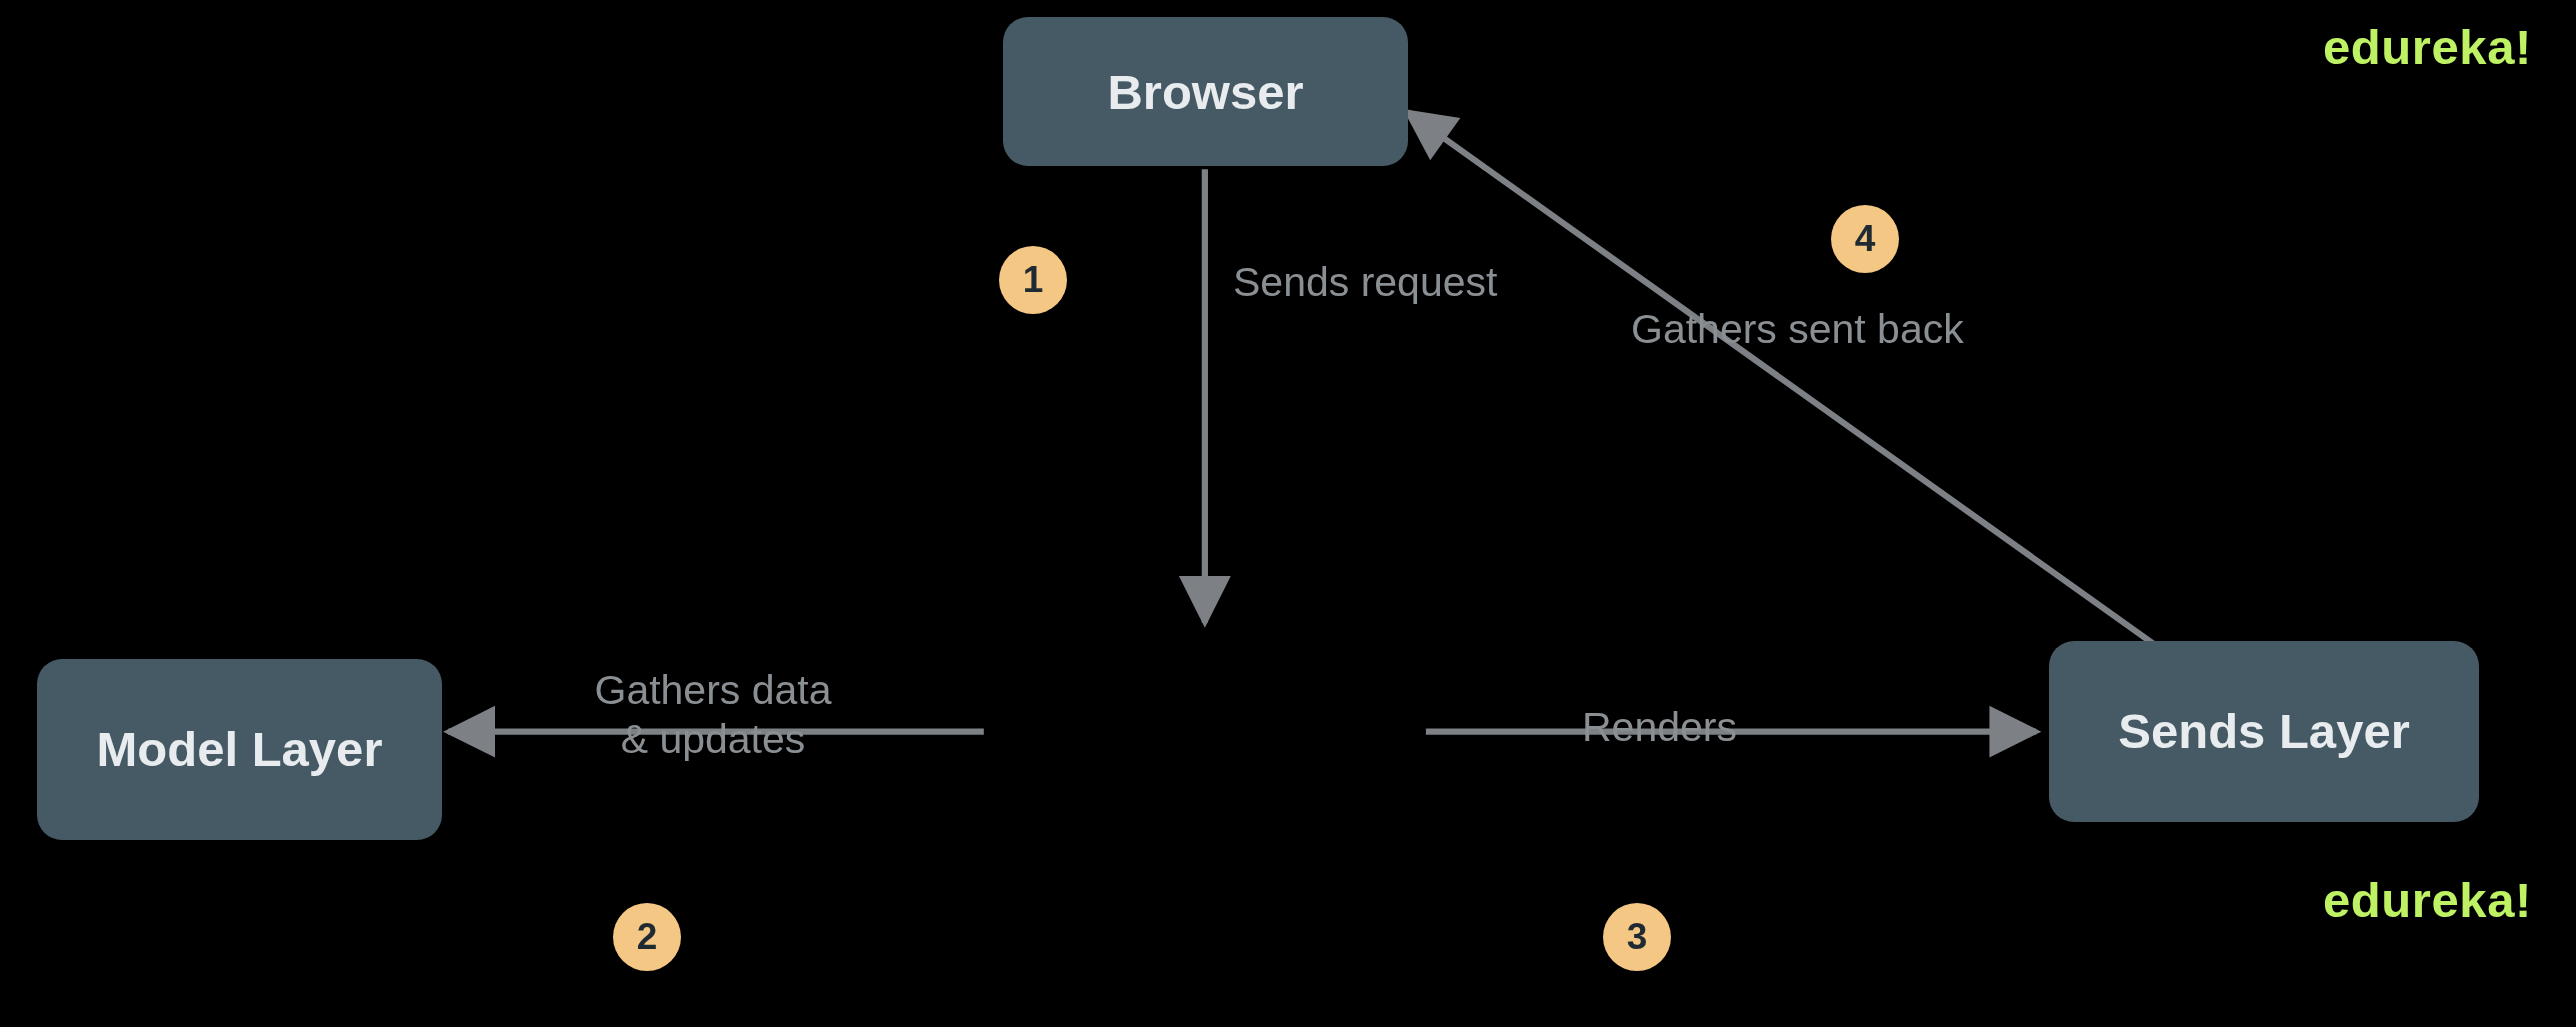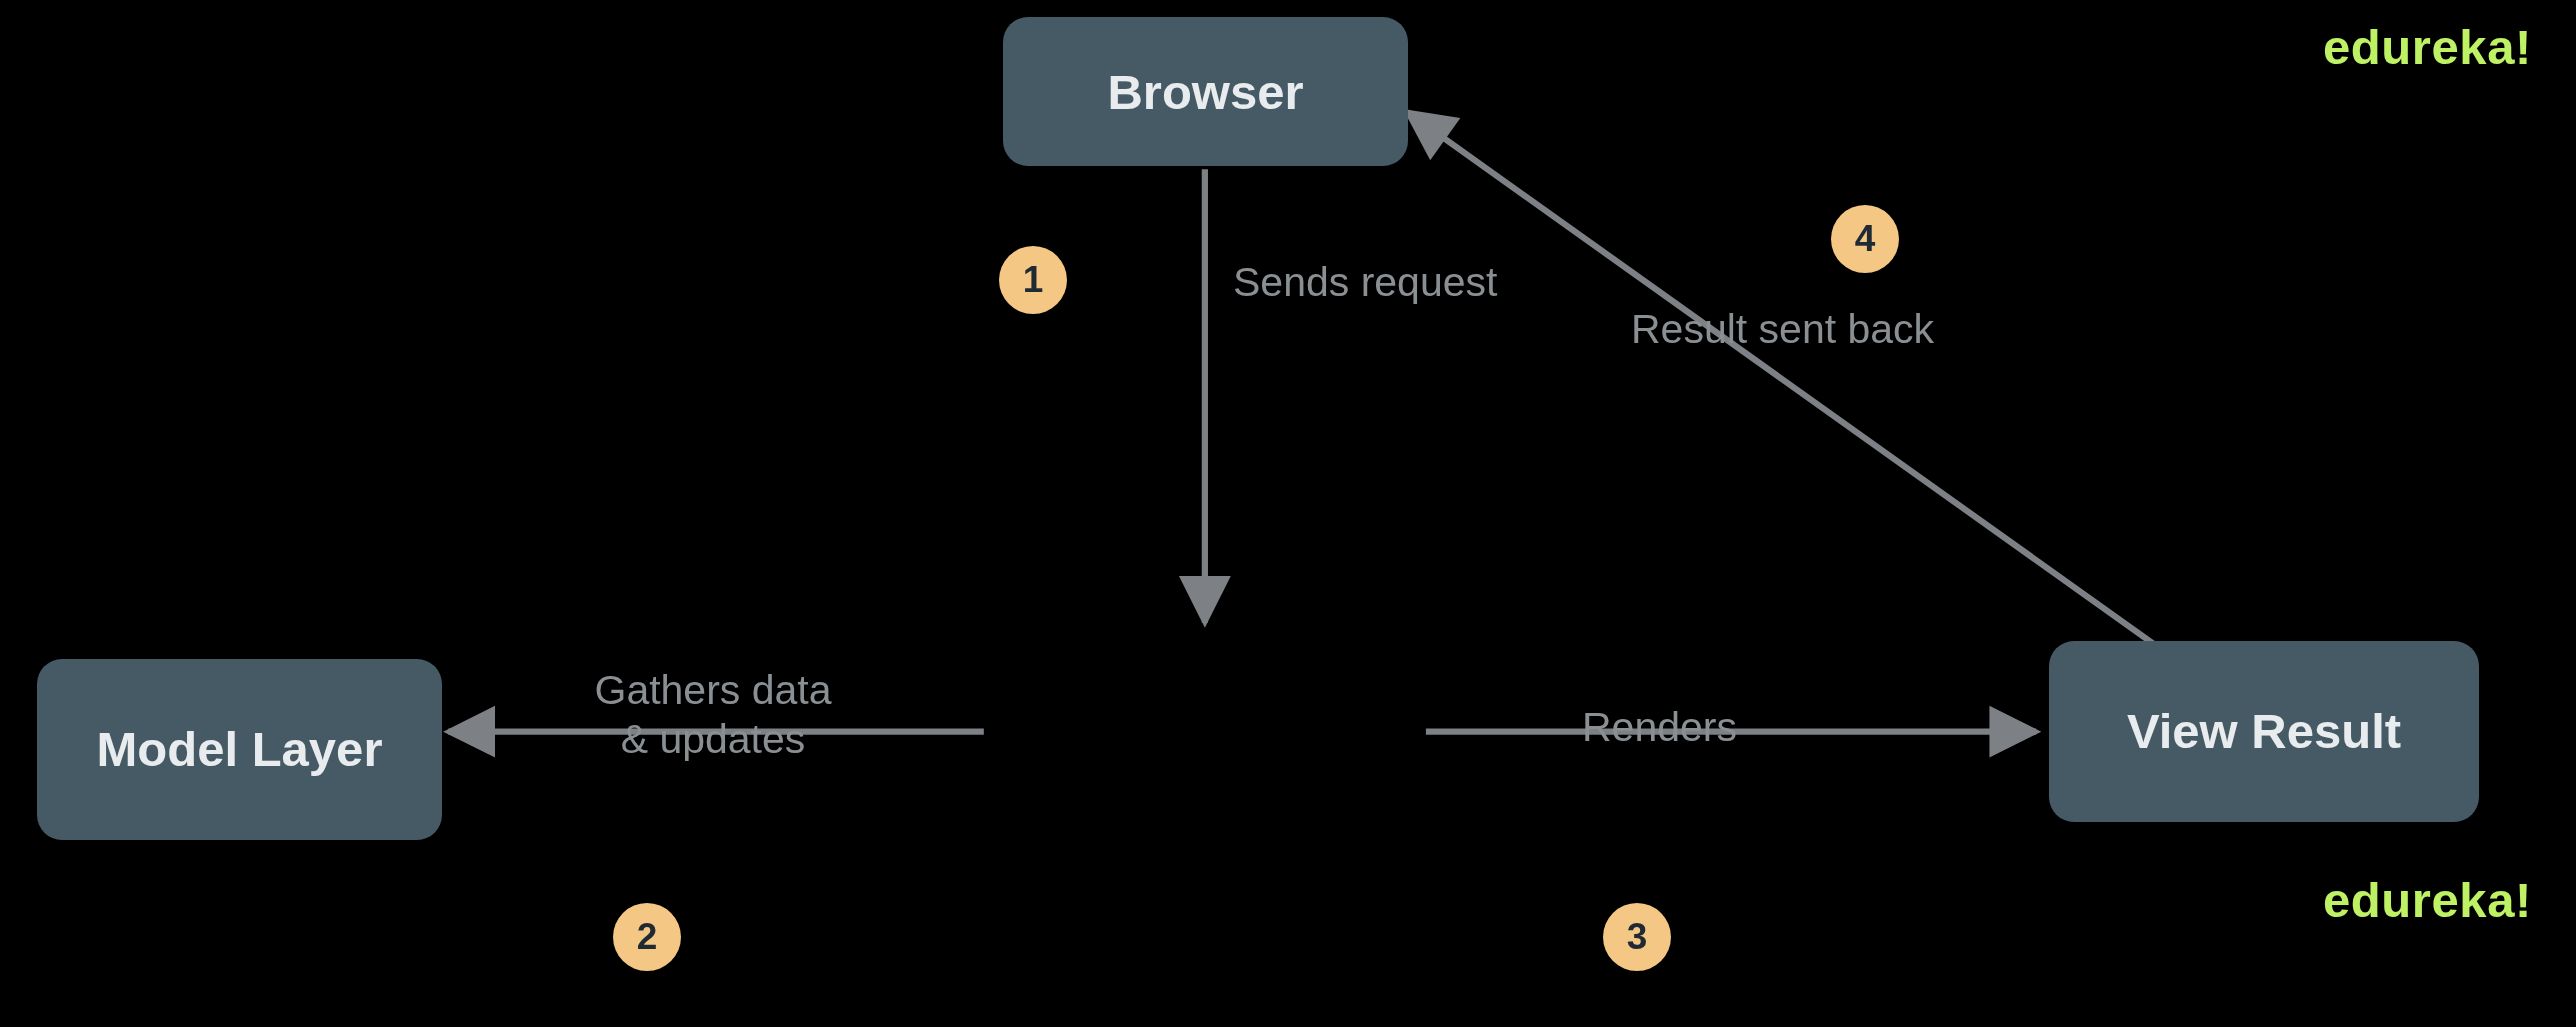--- a/index.html
+++ b/index.html
@@ -88,21 +88,21 @@
   <div class="node" style="left:1003px; top:17.4px; width:405px; height:149px;">
     <span>Browser</span>
   </div>
 
 
   <div class="node" style="left:37px; top:659px; width:405px; height:181px;">
     <span>Model Layer</span>
   </div>
 
   <div class="node" style="left:2049px; top:641px; width:430px; height:181px;">
-    <span>View Result</span>
+    <span>Sends Layer</span>
   </div>
 
   <div class="badge" style="left:999px; top:246px;">
     <span>1</span>
   </div>
   <div class="badge" style="left:613px; top:903px;">
     <span>2</span>
   </div>
   <div class="badge" style="left:1603px; top:903px;">
     <span>3</span>
@@ -113,19 +113,19 @@
 
   <div class="label center" style="left:551px; top:666px; width:324px;">
     <span>Gathers data</span><br>
     <span>&amp; updates</span>
   </div>
 
   <div class="label" style="left:1233px; top:258px;">Sends request</div>
 
   <div class="label" style="left:1538px; top:703px;margin-left:44px;">Renders</div>
 
-  <div class="label" style="left:1631px; top:305px;">Result sent back</div>
+  <div class="label" style="left:1631px; top:305px;">Gathers sent back</div>
 
   <div class="brand brand-top">edureka!</div>
   <div class="brand brand-bot">edureka!</div>
 
 </div>
 
 
 </body></html>

